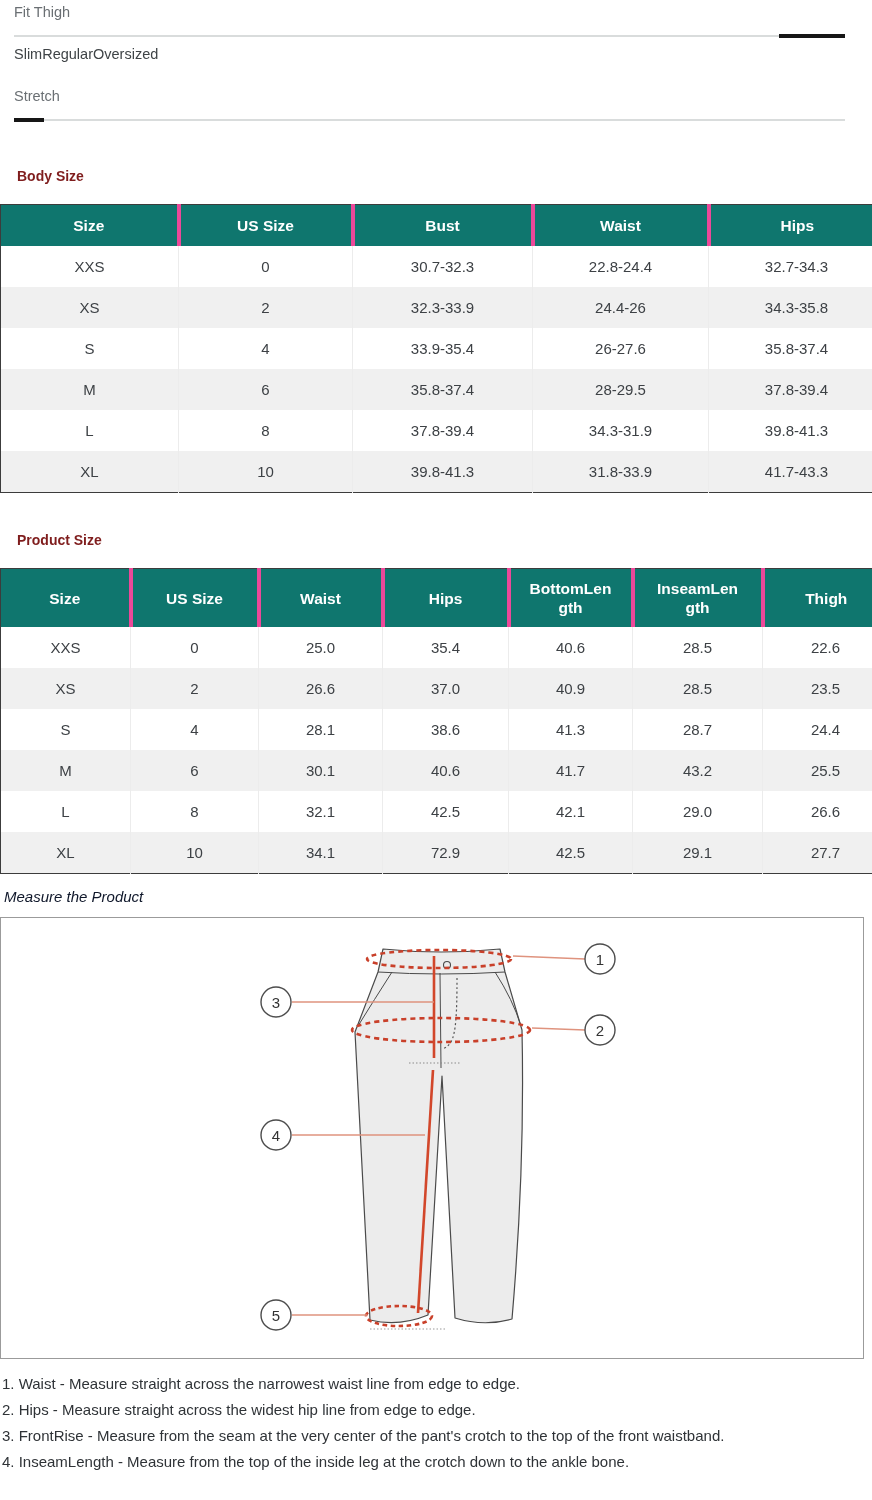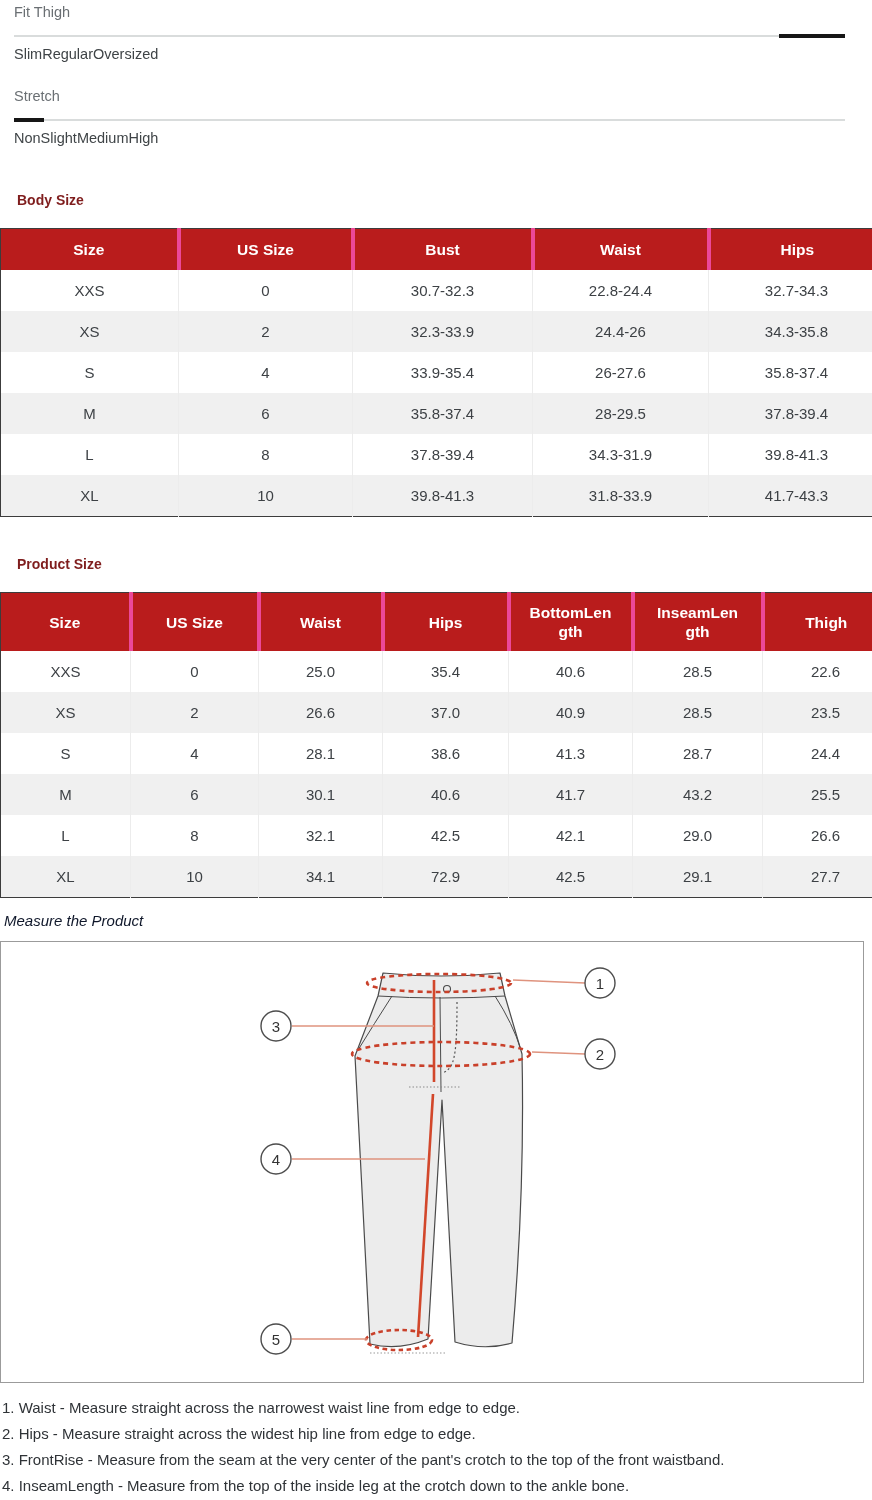--- a/index.html
+++ b/index.html
@@ -20,21 +20,21 @@
   .scale{display:flex;justify-content:flex-start;margin-top:8px;font-size:14.5px;color:#3f4447;}
   
   .section-title{font-size:14px;font-weight:bold;color:#7f1d1d;margin:46px 0 20px 17px;}
   .section-title.product{margin-top:39px;}
   .measure-title{font-size:15px;font-style:italic;color:#0f172a;margin:14px 0 0 4px;}
   
   table{border-collapse:collapse;table-layout:fixed;border:1px solid #3c3c3c;}
   table.body-size{width:884px;}
   table.product-size{width:888px;}
   th{
-    background:#b91c1c;color:#fff;font-weight:bold;font-size:15.5px;
+    background:#0f766e;color:#fff;font-weight:bold;font-size:15.5px;
     text-align:center;vertical-align:middle;white-space:pre-line;line-height:19px;
   }
   table.body-size th{height:39px;}
   table.product-size th{height:56px;}
   th + th{border-left:4px solid #ec4899;}
   td{
     text-align:center;vertical-align:middle;font-size:15px;color:#3d4145;height:39px;
   }
   table.product-size td{height:39px;}
   td + td{border-left:1px solid #ececec;}
@@ -62,26 +62,20 @@
       <span>Regular</span>
       <span>Oversized</span>
     </div>
   </div>
   <div class="slider-group">
     <div class="slider-label">Stretch</div>
     <div class="track">
       <div class="track-line"></div>
       <div class="indicator at-left"></div>
     </div>
-    <div class="scale">
-      <span>Non</span>
-      <span>Slight</span>
-      <span>Medium</span>
-      <span>High</span>
-    </div>
   </div>
 </div>
 
 <div class="section-title">Body Size</div>
 <table class="body-size">
   <colgroup>
       <col style="width:178px">
       <col style="width:174px">
       <col style="width:180px">
       <col style="width:176px">

